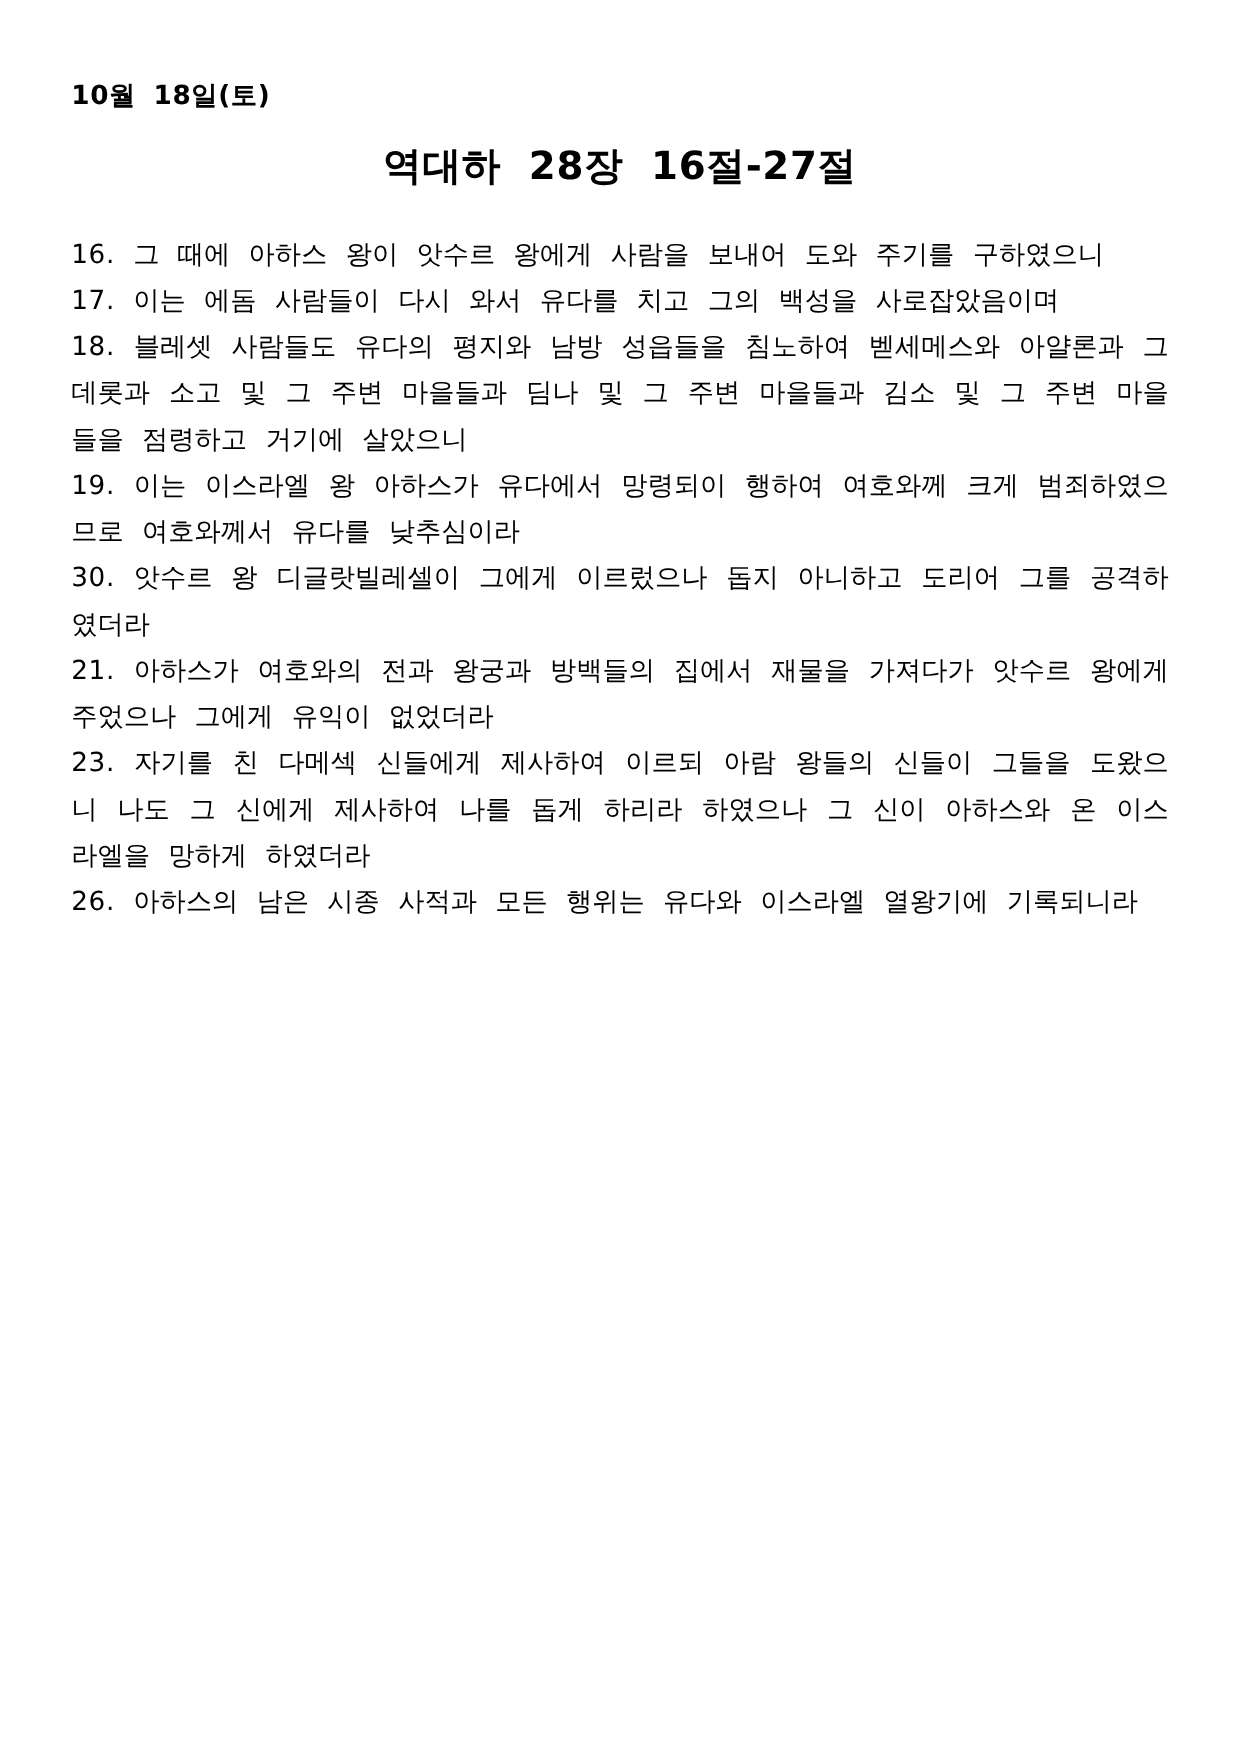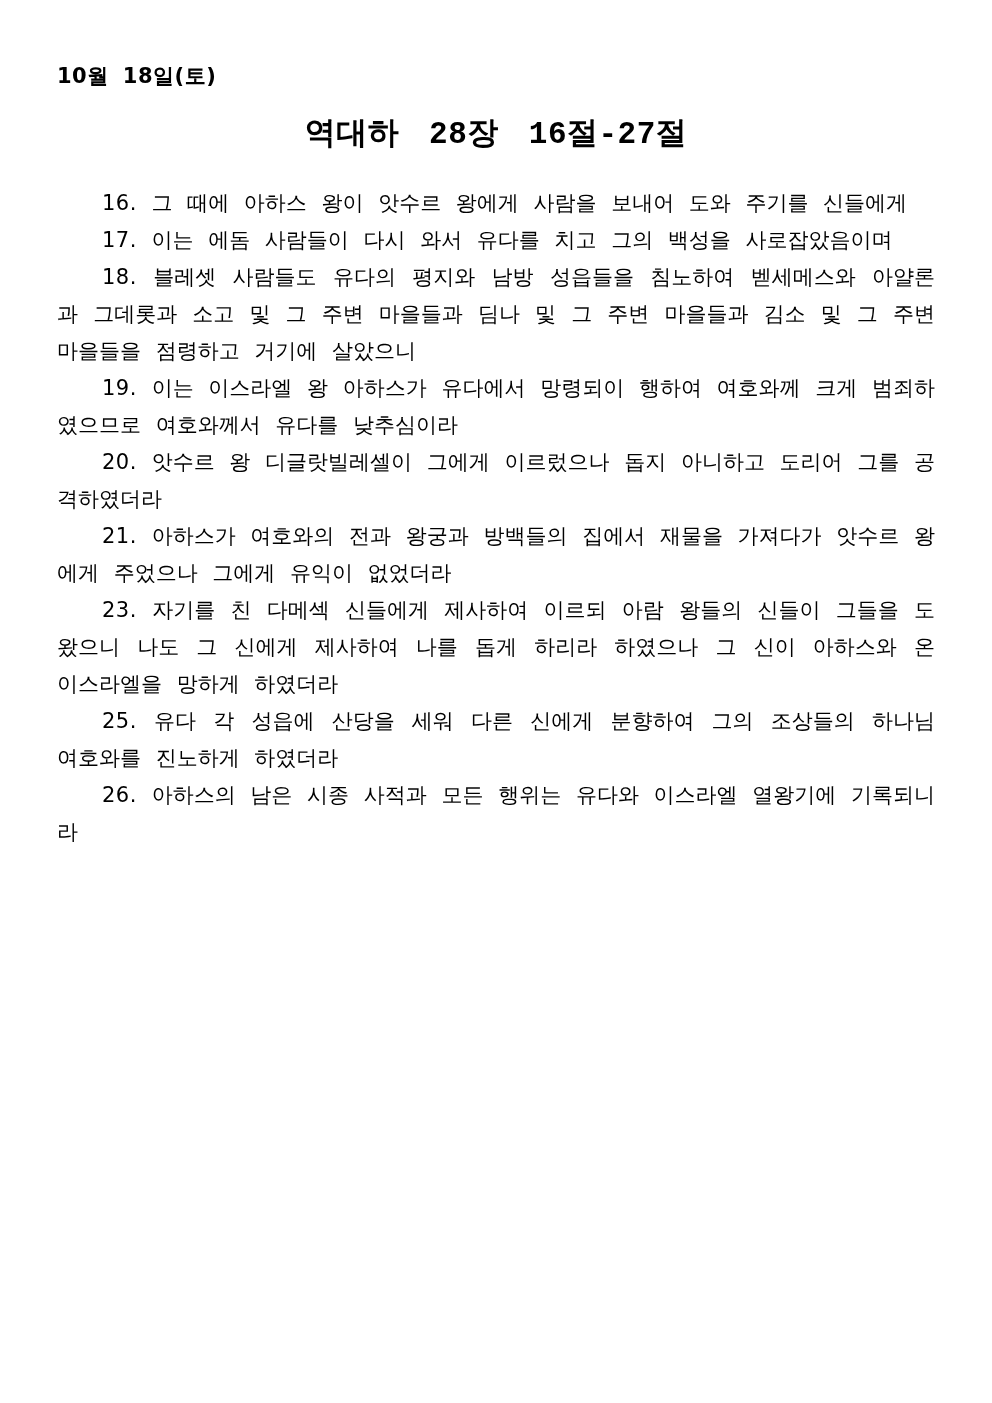--- a/index.html
+++ b/index.html
@@ -25,54 +25,51 @@
     letter-spacing: 0.5px;
     word-spacing: 0.3em;
   }
   .doc-title {
     margin: 22px 0 0 0;
     font-size: 31px;
     font-weight: 800;
     text-align: center;
     letter-spacing: 0.5px;
     word-spacing: 0.35em;
-    font-family: Liberation Mono, monospace;
   }
   .verse-list {
     margin-top: 31px;
     font-size: 21px;
     line-height: 37px;
     text-align: justify;
     word-spacing: 0.38em;
     word-break: normal;
     line-break: anywhere;
   }
   .verse {
     margin: 0;
     padding: 0;
   }
   .verse-number {
     letter-spacing: 0.5px;
-    margin-left: 45px;
   }
 </style>
 </head>
 <body>
 
 <div class="page">
 
   <div class="date-line">10월 18일(토)</div>
 
   <h1 class="doc-title">역대하 28장 16절-27절</h1>
 
   <div class="verse-list">
-      <p class="verse"><span class="verse-number">16.</span> <span>그 때에 아하스 왕이 앗수르 왕에게 사람을 보내어 도와 주기를 신들에게</span></p>
+      <p class="verse"><span class="verse-number">16.</span> <span>그 때에 아하스 왕이 앗수르 왕에게 사람을 보내어 도와 주기를 구하였으니</span></p>
       <p class="verse"><span class="verse-number">17.</span> <span>이는 에돔 사람들이 다시 와서 유다를 치고 그의 백성을 사로잡았음이며</span></p>
       <p class="verse"><span class="verse-number">18.</span> <span>블레셋 사람들도 유다의 평지와 남방 성읍들을 침노하여 벧세메스와 아얄론과 그데롯과 소고 및 그 주변 마을들과 딤나 및 그 주변 마을들과 김소 및 그 주변 마을들을 점령하고 거기에 살았으니</span></p>
       <p class="verse"><span class="verse-number">19.</span> <span>이는 이스라엘 왕 아하스가 유다에서 망령되이 행하여 여호와께 크게 범죄하였으므로 여호와께서 유다를 낮추심이라</span></p>
-      <p class="verse"><span class="verse-number">20.</span> <span>앗수르 왕 디글랏빌레셀이 그에게 이르렀으나 돕지 아니하고 도리어 그를 공격하였더라</span></p>
+      <p class="verse"><span class="verse-number">30.</span> <span>앗수르 왕 디글랏빌레셀이 그에게 이르렀으나 돕지 아니하고 도리어 그를 공격하였더라</span></p>
       <p class="verse"><span class="verse-number">21.</span> <span>아하스가 여호와의 전과 왕궁과 방백들의 집에서 재물을 가져다가 앗수르 왕에게 주었으나 그에게 유익이 없었더라</span></p>
       <p class="verse"><span class="verse-number">23.</span> <span>자기를 친 다메섹 신들에게 제사하여 이르되 아람 왕들의 신들이 그들을 도왔으니 나도 그 신에게 제사하여 나를 돕게 하리라 하였으나 그 신이 아하스와 온 이스라엘을 망하게 하였더라</span></p>
-      <p class="verse"><span class="verse-number">25.</span> <span>유다 각 성읍에 산당을 세워 다른 신에게 분향하여 그의 조상들의 하나님 여호와를 진노하게 하였더라</span></p>
       <p class="verse"><span class="verse-number">26.</span> <span>아하스의 남은 시종 사적과 모든 행위는 유다와 이스라엘 열왕기에 기록되니라</span></p>
     </div>
 
 </div>
 
 </body></html>

